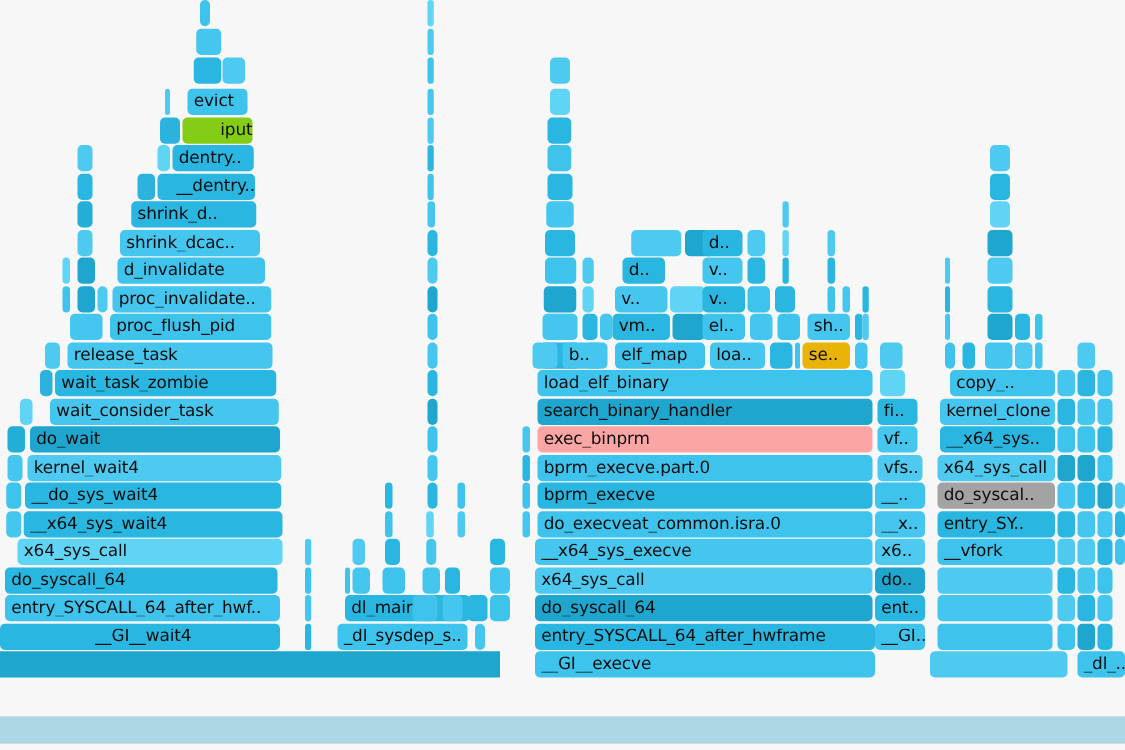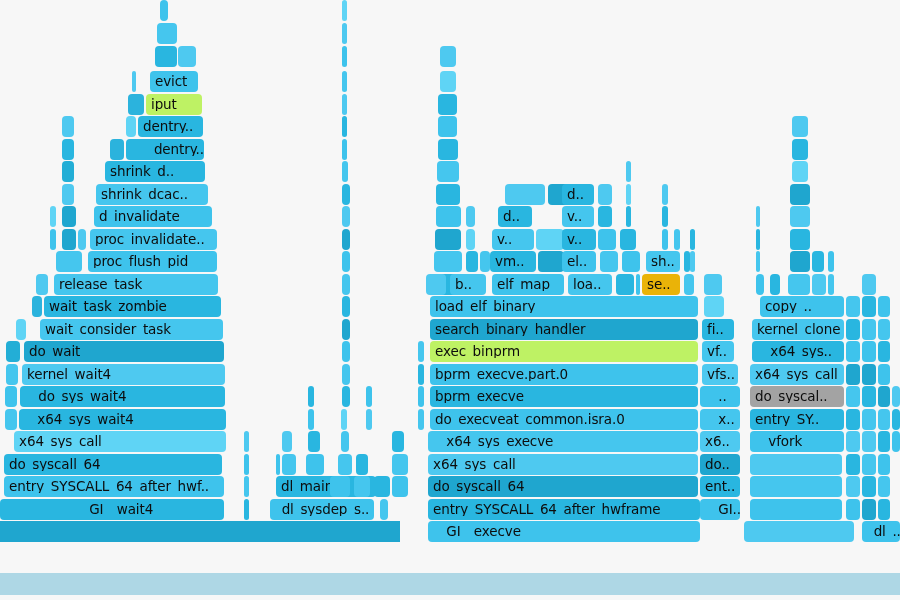--- a/index.html
+++ b/index.html
@@ -51,21 +51,21 @@
 <div id="flamegraph" style="background: rgb(247, 247, 247);">
   <div id="frames-layer">
       <div class="frame nolabel" style="left: 160px; top: 0px; width: 8px; height: 21px; background: rgb(62, 195, 236);"></div>
       <div class="frame nolabel" style="left: 157px; top: 23px; width: 20px; height: 21px; background: rgb(69, 198, 238);"></div>
       <div class="frame nolabel" style="left: 155px; top: 46px; width: 22px; height: 21px; background: rgb(41, 182, 224);"></div>
       <div class="frame nolabel" style="left: 178px; top: 46px; width: 18px; height: 21px; background: rgb(78, 201, 240);"></div>
       <div class="frame" style="left: 150px; top: 71px; width: 48px; height: 21px; background: rgb(62, 195, 236);">
         <span class="frame-label">evict</span>
       </div>
       <div class="frame nolabel" style="left: 132px; top: 71px; width: 4px; height: 21px; background: rgb(78, 201, 240);"></div>
-      <div class="frame" style="left: 146px; top: 94px; width: 56px; height: 21px; background: #bef264;">
+      <div class="frame" style="left: 146px; top: 94px; width: 56px; height: 21px; background: #84cc16; justify-content: flex-end;">
         <span class="frame-label">iput</span>
       </div>
       <div class="frame nolabel" style="left: 128px; top: 94px; width: 16px; height: 21px; background: rgb(43, 179, 221);"></div>
       <div class="frame nolabel" style="left: 196px; top: 116px; width: 4px; height: 21px; background: rgb(78, 201, 240);"></div>
       <div class="frame" style="left: 138px; top: 116px; width: 65px; height: 21px; background: rgb(41, 182, 224);">
         <span class="frame-label">dentry..</span>
       </div>
       <div class="frame nolabel" style="left: 126px; top: 116px; width: 10px; height: 21px; background: rgb(95, 212, 245);"></div>
       <div class="frame nolabel" style="left: 62px; top: 116px; width: 12px; height: 21px; background: rgb(78, 201, 240);"></div>
       <div class="frame" style="left: 126px; top: 139px; width: 78px; height: 21px; background: rgb(41, 182, 224); justify-content: flex-end;">
@@ -257,21 +257,21 @@
       <div class="frame nolabel" style="left: 662px; top: 229px; width: 6px; height: 21px; background: rgb(62, 195, 236);"></div>
       <div class="frame nolabel" style="left: 674px; top: 229px; width: 6px; height: 21px; background: rgb(69, 198, 238);"></div>
       <div class="frame nolabel" style="left: 662px; top: 206px; width: 6px; height: 21px; background: rgb(41, 182, 224);"></div>
       <div class="frame nolabel" style="left: 662px; top: 184px; width: 6px; height: 21px; background: rgb(78, 201, 240);"></div>
       <div class="frame" style="left: 430px; top: 296px; width: 268px; height: 21px; background: rgb(62, 195, 236);">
         <span class="frame-label">load_elf_binary</span>
       </div>
       <div class="frame" style="left: 430px; top: 319px; width: 268px; height: 21px; background: rgb(31, 166, 207);">
         <span class="frame-label">search_binary_handler</span>
       </div>
-      <div class="frame" style="left: 430px; top: 341px; width: 268px; height: 21px; background: #bef264;">
+      <div class="frame" style="left: 430px; top: 341px; width: 268px; height: 21px; background: #fca5a5;">
         <span class="frame-label">exec_binprm</span>
       </div>
       <div class="frame" style="left: 430px; top: 364px; width: 268px; height: 21px; background: rgb(62, 195, 236);">
         <span class="frame-label">bprm_execve.part.0</span>
       </div>
       <div class="frame" style="left: 430px; top: 386px; width: 268px; height: 21px; background: rgb(41, 182, 224);">
         <span class="frame-label">bprm_execve</span>
       </div>
       <div class="frame" style="left: 430px; top: 409px; width: 268px; height: 21px; background: rgb(62, 195, 236);">
         <span class="frame-label">do_execveat_common.isra.0</span>

